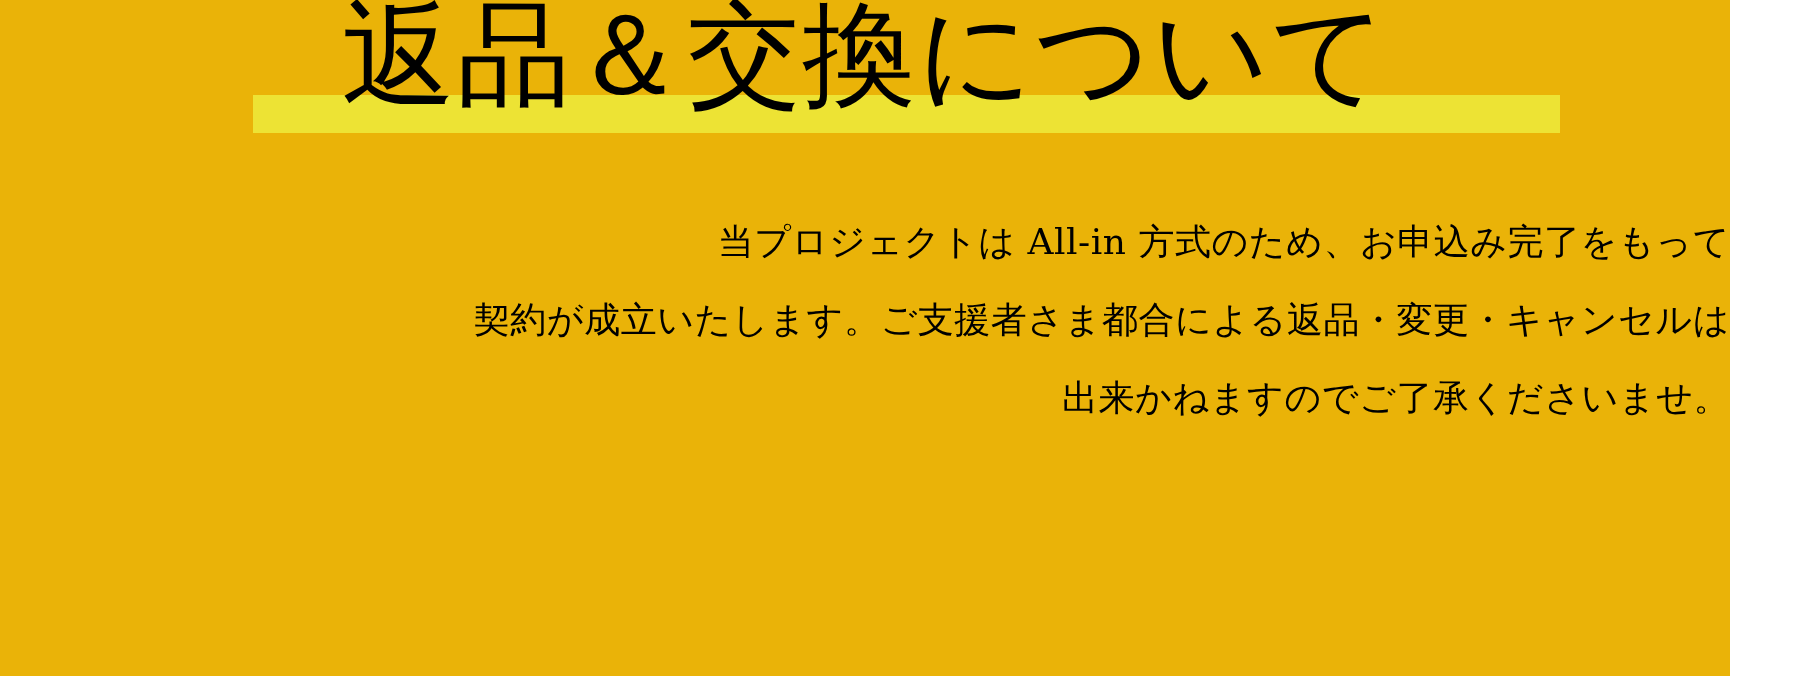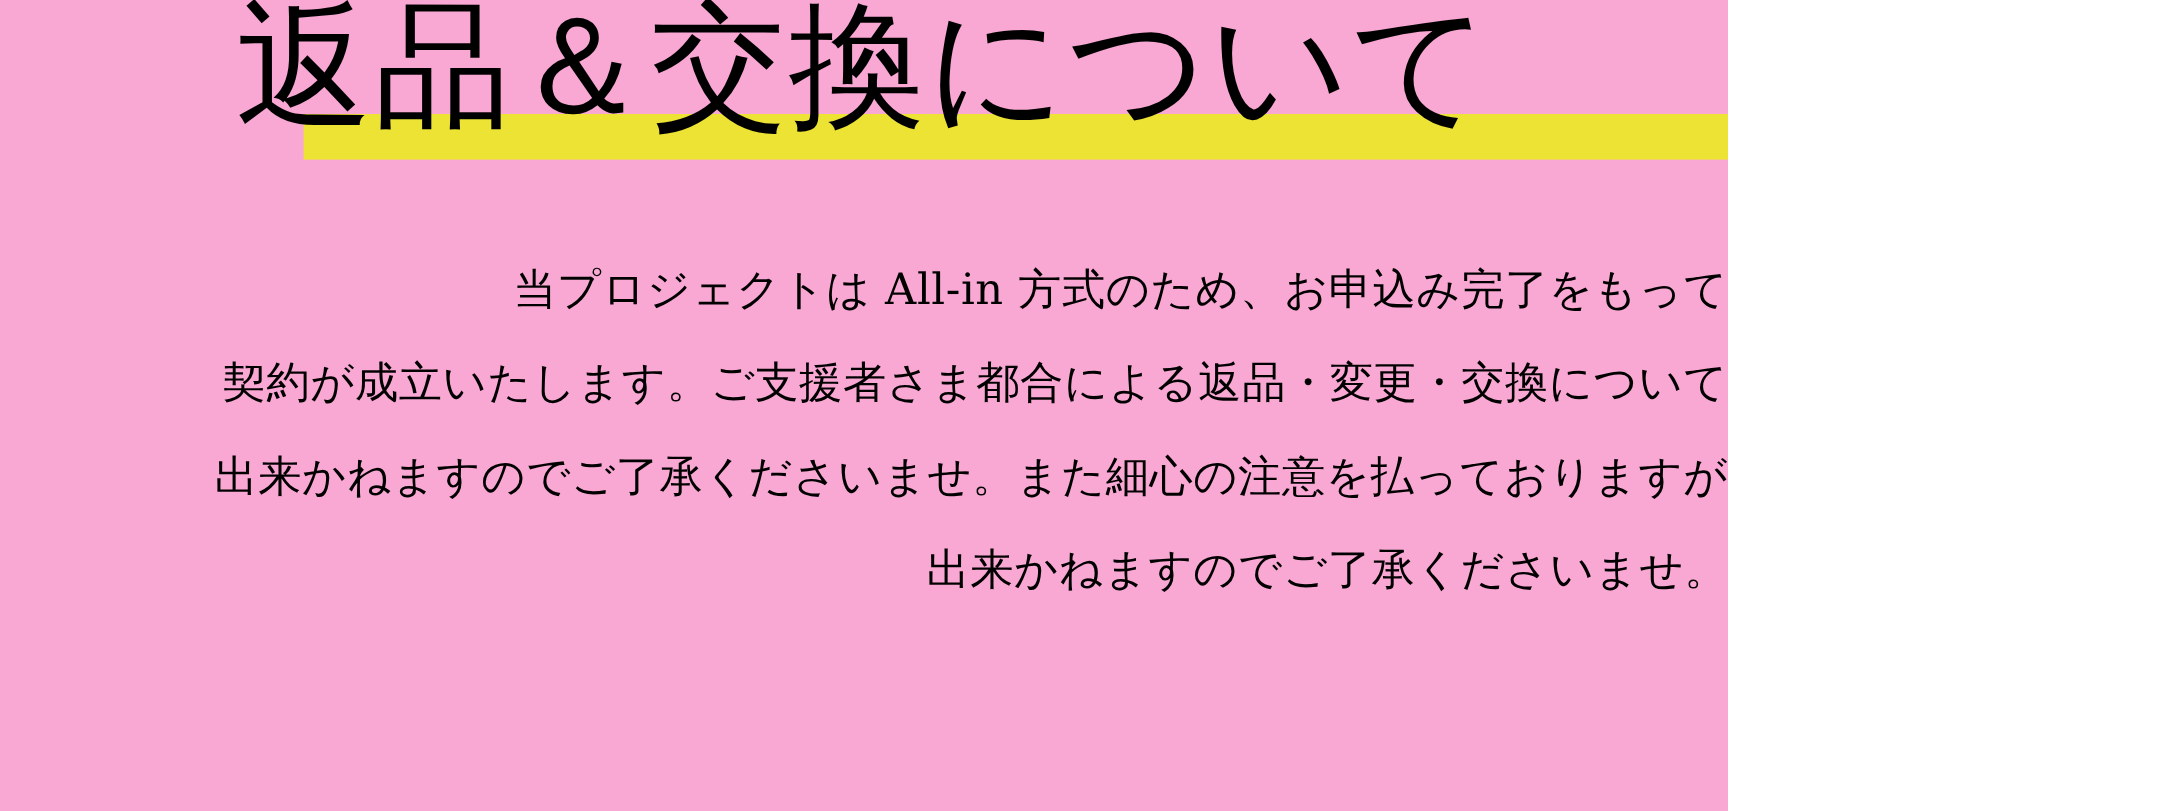--- a/index.html
+++ b/index.html
@@ -4,23 +4,23 @@
 <style>
   * { margin: 0; padding: 0; box-sizing: border-box; }
   html, body {
     width: 1814px;
     height: 676px;
     background: #ffffff;
     font-family: "DejaVu Serif", "Liberation Serif", serif;
   }
   .page {
     position: relative;
-    width: 1440px;
+    width: 1730px;
     height: 676px;
-    background: #f9a8d4;
+    background: #eab308;
     overflow: hidden;
     color: var(--text, #000000);
   }
   .header {
     position: absolute;
     top: 0;
     left: 0;
     width: 100%;
     height: 150px;
   }
@@ -68,18 +68,17 @@
 
 <div class="page">
 
   <header class="header">
     <div class="highlight-bar"></div>
     <h1 class="title">返品＆交換について</h1>
   </header>
 
   <main class="body-text">
     <p>当プロジェクトは All-in 方式のため、お申込み完了をもって</p>
-    <p>契約が成立いたします。ご支援者さま都合による返品・変更・交換について</p>
-    <p>出来かねますのでご了承くださいませ。また細心の注意を払っておりますが</p>
+    <p>契約が成立いたします。ご支援者さま都合による返品・変更・キャンセルは</p>
     <p>出来かねますのでご了承くださいませ。</p>
   </main>
 
 </div>
 
 </body></html>

